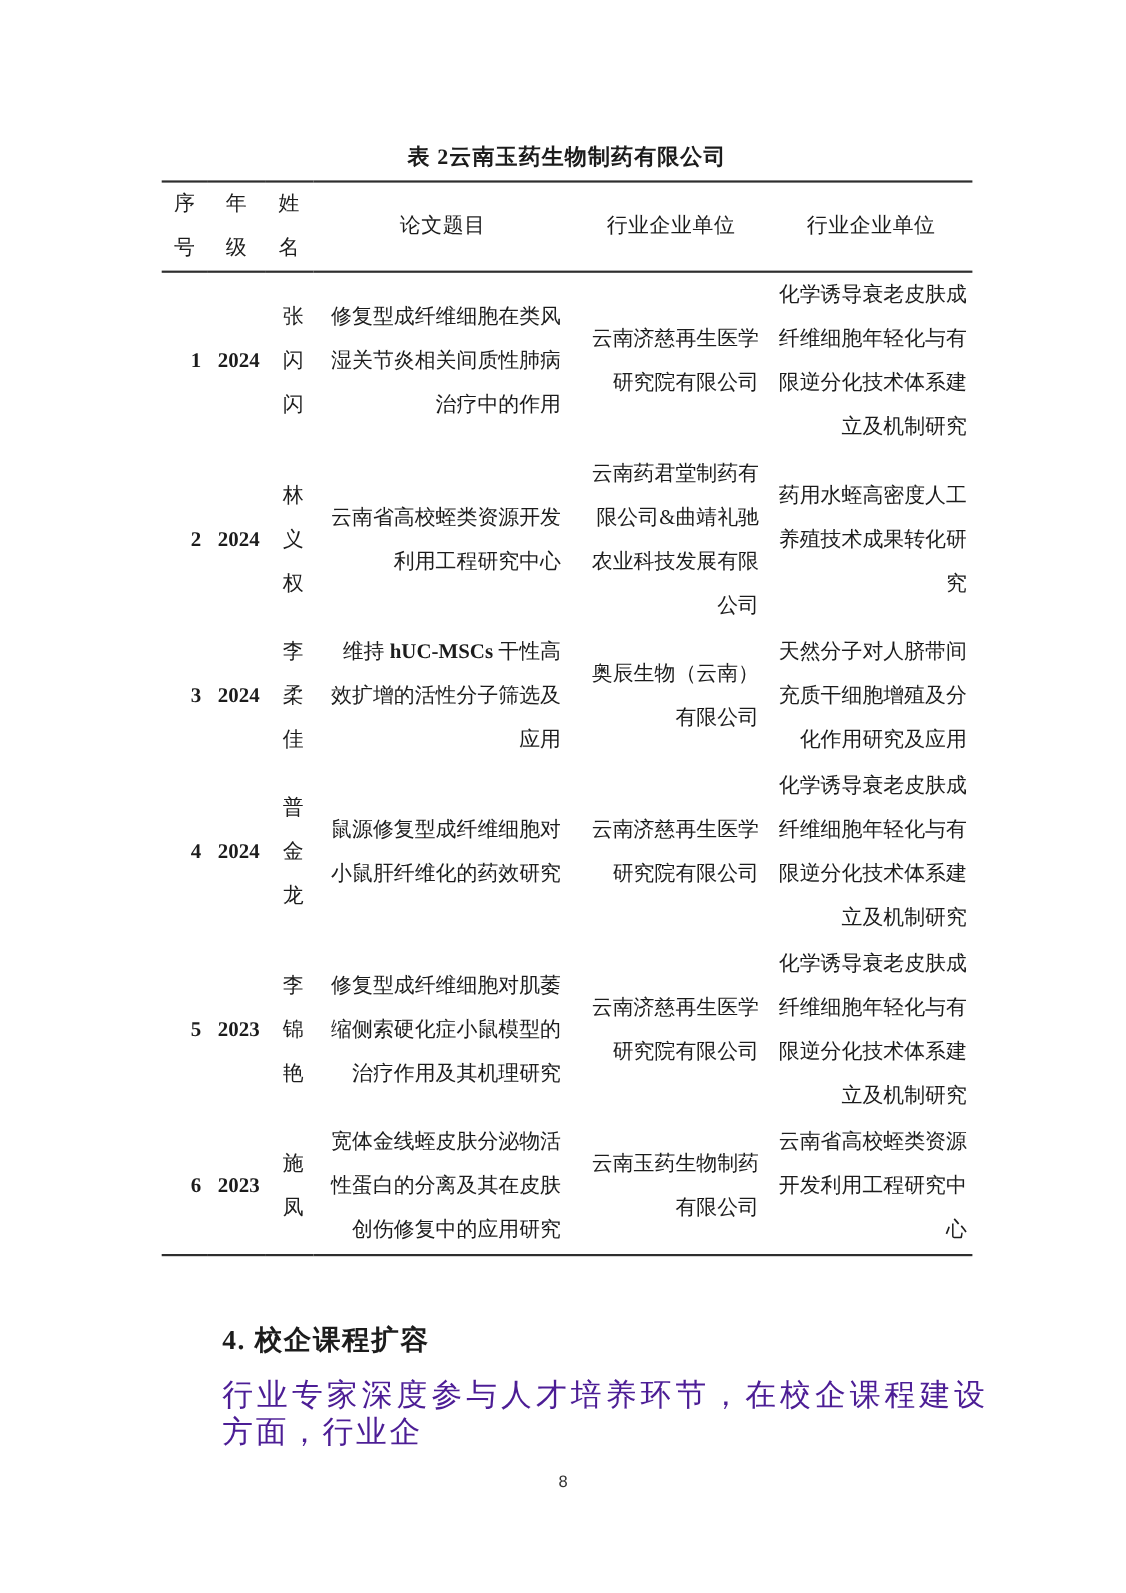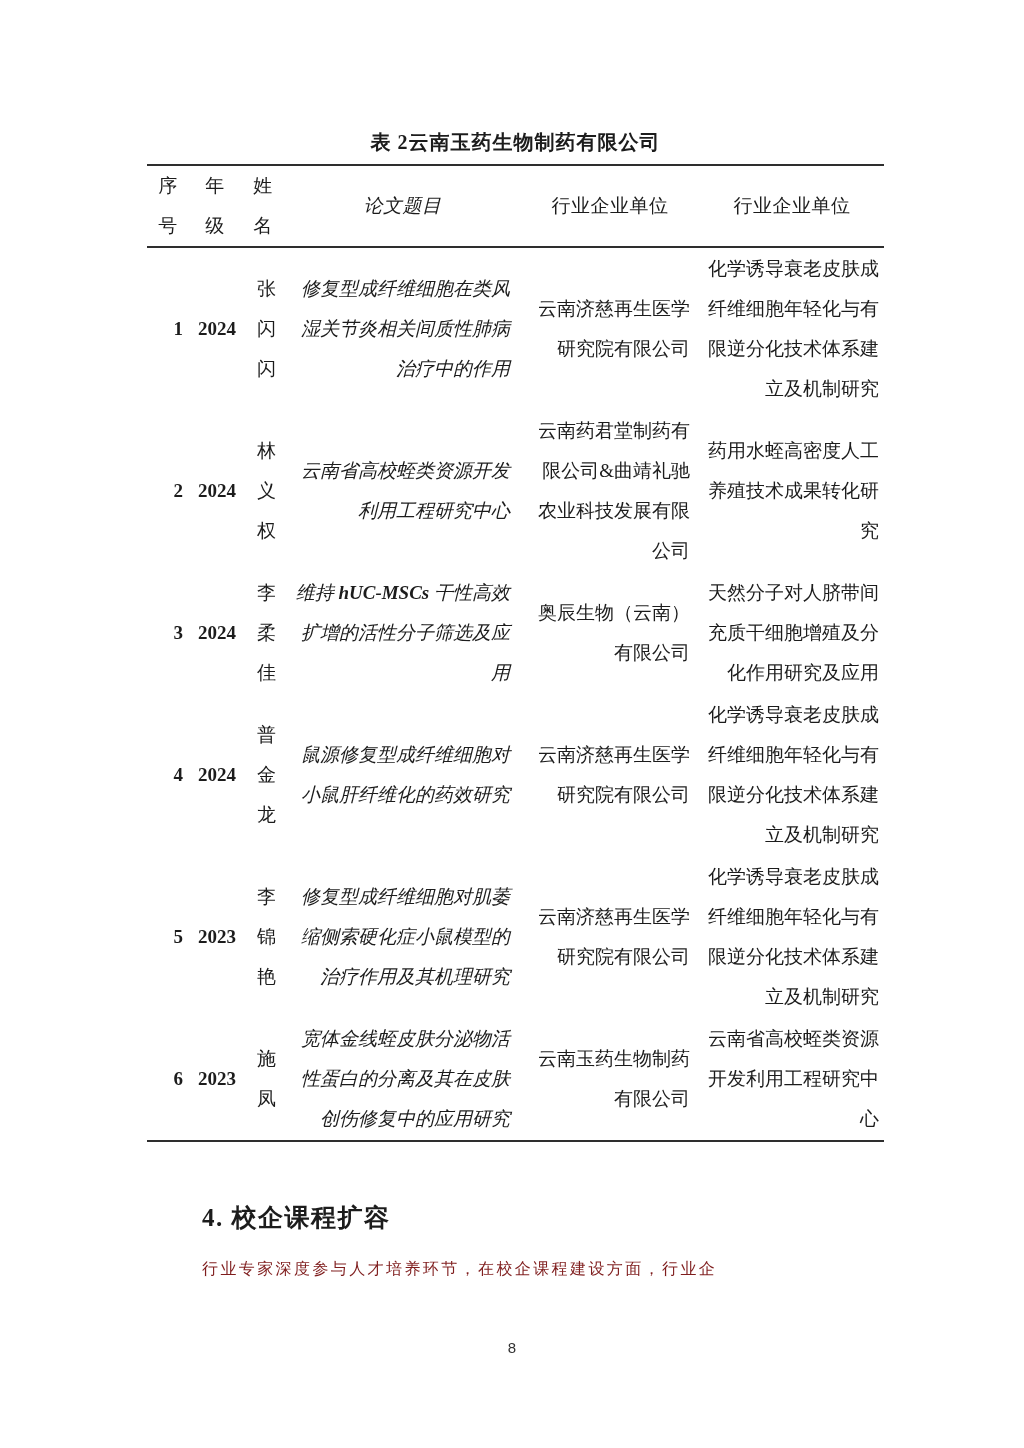--- a/index.html
+++ b/index.html
@@ -55,21 +55,21 @@
   }
   table.projects td {
     vertical-align: middle;
     text-align: right;
     padding-top: 1px;
     padding-bottom: 1px;
   }
   .c1 { padding-left: 6px;  padding-right: 6px;  }
   .c2 { padding-left: 9px;  padding-right: 9px;  }
   .c3 { padding-left: 9px;  padding-right: 9px;  }
-  .c4 { padding-left: 10px; padding-right: 10px; font-style: italic; }
+  .c4 { padding-left: 10px; padding-right: 10px; }
   .c5 { padding-left: 10px; padding-right: 10px; }
   .c6 { padding-left: 5px;  padding-right: 5px;  }
   td.num {
     font-weight: bold;
     font-family: "Liberation Serif", "DejaVu Serif", serif;
   }
   b.latin {
     font-weight: bold;
     font-family: "Liberation Serif", "DejaVu Serif", serif;
   }
@@ -80,23 +80,23 @@
     left: 202px;
     font-size: 25px;
     font-weight: bold;
     letter-spacing: 1.5px;
   }
   .body-paragraph {
     position: absolute;
     top: 1252px;
     left: 202px;
     width: 696px;
-    font-size: 16px;
+    font-size: 28px;
     line-height: 34px;
-    color: #7f1d1d;
+    color: #4c1d95;
     letter-spacing: 2.4px;
     text-align: justify;
   }
   .page-number {
     position: absolute;
     top: 1339px;
     left: 0;
     width: 1024px;
     text-align: center;
     font-size: 15px;

